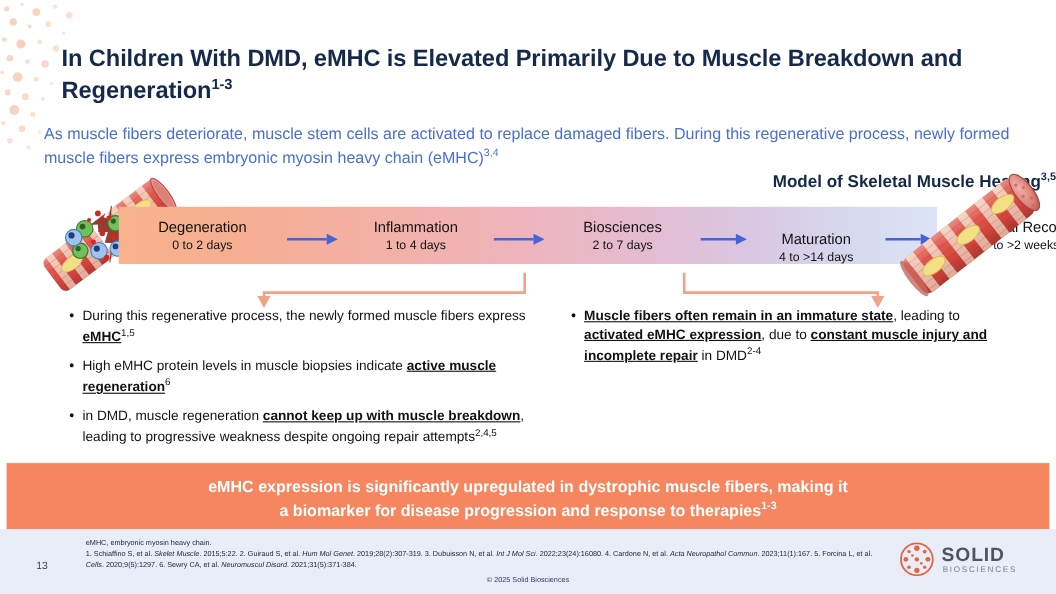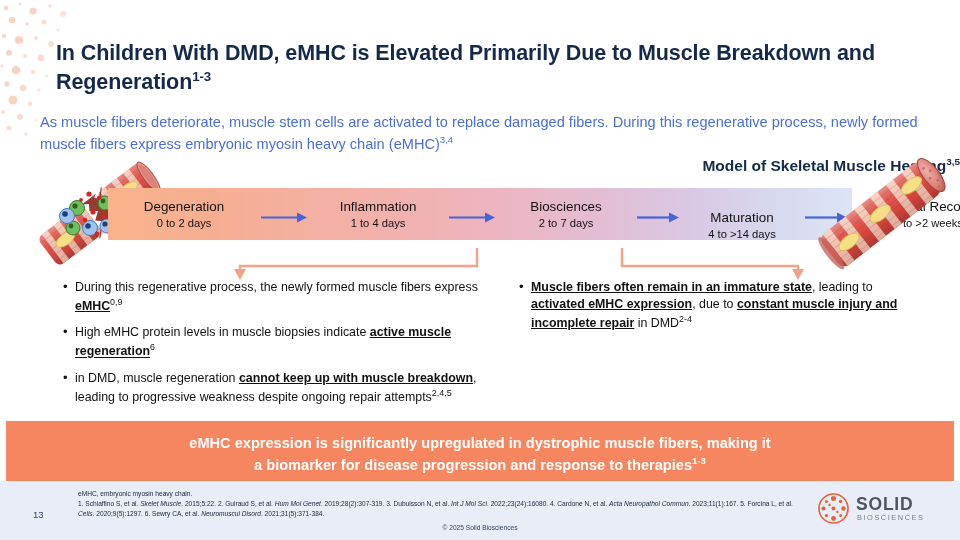--- a/index.html
+++ b/index.html
@@ -346,21 +346,21 @@
 <svg id="connector-left" viewBox="0 0 252 36">
   <path d="M249 2 L249 20 L12 20 L12 24" fill="none" stroke="#f0a387" stroke-width="2.4"></path>
   <polygon points="6,23 18,23 12,34" fill="#f0a387"></polygon>
 </svg>
 <svg id="connector-right" viewBox="0 0 210 36">
   <path d="M2 2 L2 20 L178 20 L178 24" fill="none" stroke="#f0a387" stroke-width="2.4"></path>
   <polygon points="172,23 184,23 178,34" fill="#f0a387"></polygon>
 </svg>
 
 <div class="bullets" id="bullets-left">
-  <div class="bullet">During this regenerative process, the newly formed muscle fibers express <b>eMHC</b><sup>0,9</sup></div>
+  <div class="bullet">During this regenerative process, the newly formed muscle fibers express <b>eMHC</b><sup>1,5</sup></div>
   <div class="bullet">High eMHC protein levels in muscle biopsies indicate <b>active muscle regeneration</b><sup>6</sup></div>
   <div class="bullet">in DMD, muscle regeneration <b>cannot keep up with muscle breakdown</b>, leading to progressive weakness despite ongoing repair attempts<sup>2,4,5</sup></div>
 </div>
 
 <div class="bullets" id="bullets-right">
   <div class="bullet"><b>Muscle fibers often remain in an immature state</b>, leading to <b>activated eMHC expression</b>, due to <b>constant muscle injury and incomplete repair</b> in DMD<sup>2-4</sup></div>
 </div>
 
 <div id="key-banner">
   <div id="key-banner-text">

